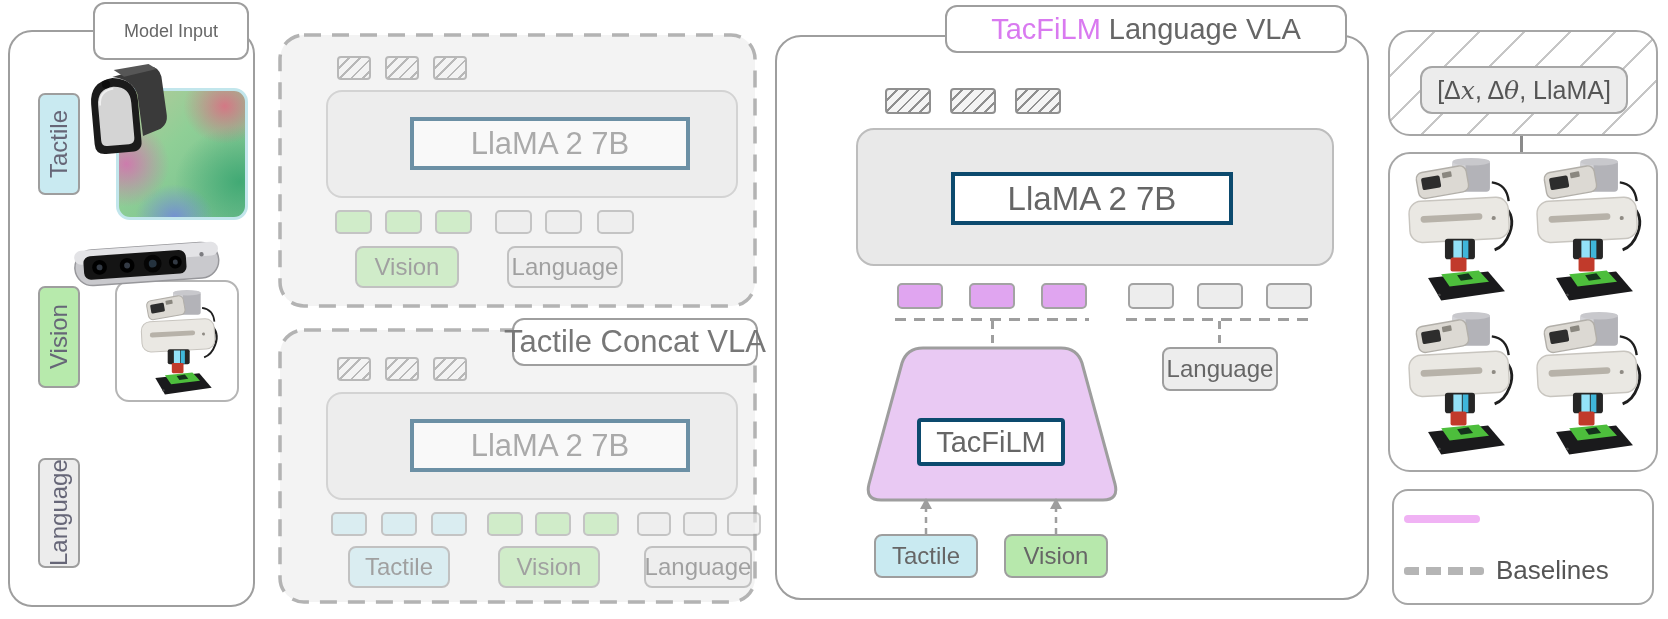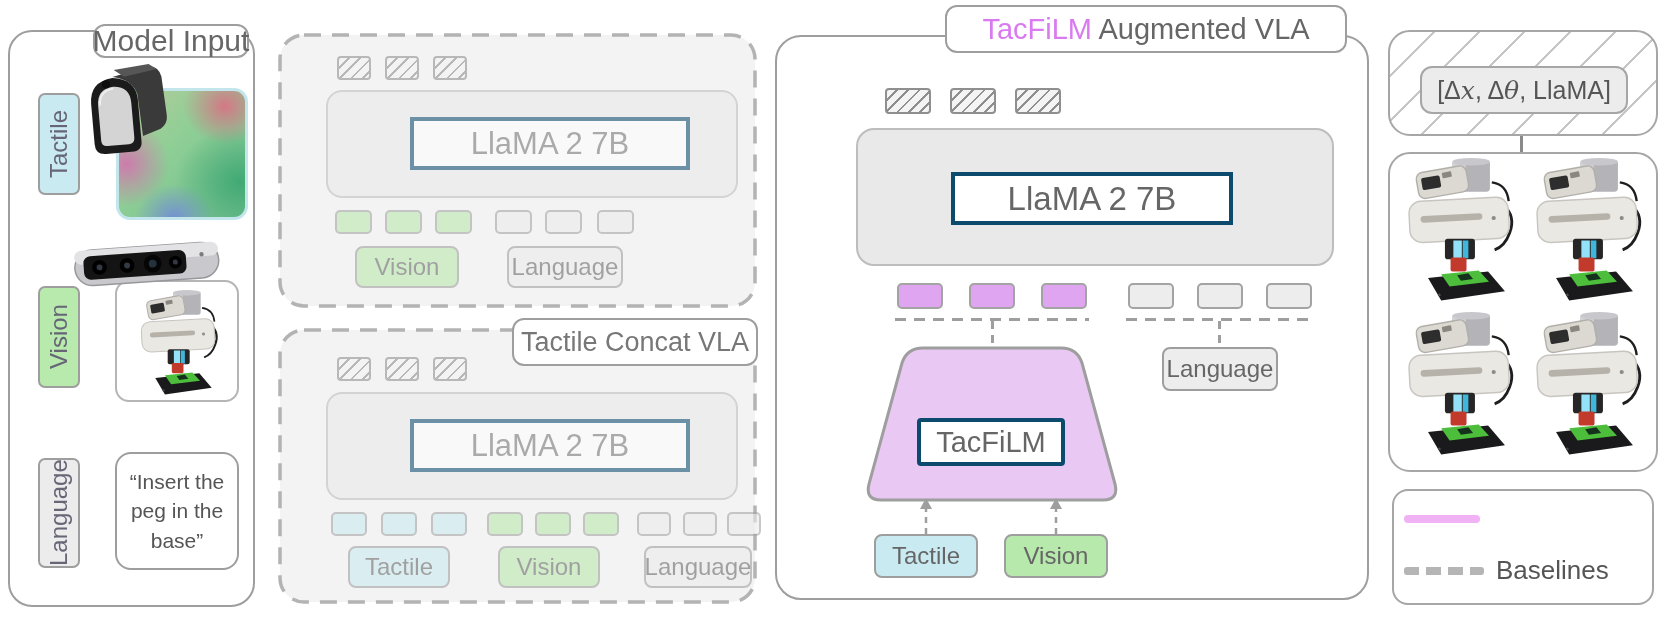--- a/index.html
+++ b/index.html
@@ -94,39 +94,38 @@
             <circle cx="82" cy="26" r="4" fill="#24323e"></circle>
           <circle cx="105" cy="26" r="6.5" fill="#000"></circle>
             <circle cx="105" cy="26" r="2.5" fill="#333a44"></circle>
           <circle cx="132" cy="20" r="2.2" fill="#7c7c80"></circle>
         </g>
       </symbol>
     </defs>
   </svg>
 
   <div class="panel" style="left:8px;top:30px;width:247px;height:577px"></div>
-  <div class="titlebox" style="left:93px;top:24px;width:156px;height:34px;font-size:30px">Model Input</div>
+  <div class="titlebox" style="left:93px;top:2px;width:156px;height:58px;font-size:18px">Model Input</div>
 
   <div class="vlabel" style="left:38px;top:93px;width:42px;height:102px;background:#c9eaf1">Tactile</div>
   <div class="gel" style="left:116px;top:88px;width:132px;height:132px;z-index:2"></div>
   <svg class="absvg" style="left:82px;top:60px;z-index:3" width="90" height="100">
       <use href="#sensor-sym"></use>
     </svg>
 
   <div class="vlabel" style="left:38px;top:286px;width:42px;height:102px;background:#b7eaac">Vision</div>
   <div class="abs" style="left:115px;top:280px;width:124px;height:122px;background:#fff;border:2px solid #b5b5b5;border-radius:14px"></div>
   <svg class="absvg" style="left:131px;top:290px;z-index:2" width="94" height="110">
       <use href="#robot-sym"></use>
     </svg>
   <svg class="absvg" style="left:72px;top:238px;z-index:4" width="150" height="58">
       <use href="#camera-sym"></use>
     </svg>
 
   <div class="vlabel" style="left:38px;top:458px;width:42px;height:110px;background:#ececec">Language</div>
-  <div class="quote" style="left:115px;top:452px;width:124px;height:118px">“Insert the peg in the base”</div>
 
   <svg class="absvg" style="left:278px;top:33px" width="479" height="275">
     <rect x="2" y="2" width="475" height="271" rx="24" fill="#f3f3f3" stroke="#b3b3b3" stroke-width="3.5" stroke-dasharray="17 11"></rect>
   </svg>
   <div class="faded">
     <div class="hatch" style="left:337px;top:56px;width:34px;height:24px"></div>
     <div class="hatch" style="left:385px;top:56px;width:34px;height:24px"></div>
     <div class="hatch" style="left:433px;top:56px;width:34px;height:24px"></div>
     <div class="bigbox" style="left:326px;top:90px;width:412px;height:108px"></div>
     <div class="llm" style="left:410px;top:117px;width:280px;height:53px;font-size:31px">LlaMA 2 7B</div>
@@ -155,25 +154,25 @@
     <div class="token" style="left:487px;top:512px;width:36px;height:24px;background:#b7e8ac"></div>
     <div class="token" style="left:535px;top:512px;width:36px;height:24px;background:#b7e8ac"></div>
     <div class="token" style="left:583px;top:512px;width:36px;height:24px;background:#b7e8ac"></div>
     <div class="token" style="left:637px;top:512px;width:34px;height:24px;background:#ececec"></div>
     <div class="token" style="left:683px;top:512px;width:34px;height:24px;background:#ececec"></div>
     <div class="token" style="left:727px;top:512px;width:34px;height:24px;background:#ececec"></div>
     <div class="chip" style="left:348px;top:546px;width:102px;height:42px;background:#c9eaf1">Tactile</div>
     <div class="chip" style="left:498px;top:546px;width:102px;height:42px;background:#b7e8ac">Vision</div>
     <div class="chip" style="left:644px;top:546px;width:108px;height:42px;background:#ececec">Language</div>
   </div>
-  <div class="titlebox" style="left:512px;top:318px;width:246px;height:48px;font-size:27px;color:#777">Tactile Concat VLA</div>
+  <div class="titlebox" style="left:512px;top:318px;width:246px;height:48px;font-size:31px;color:#777">Tactile Concat VLA</div>
 
   <div class="panel" style="left:775px;top:35px;width:594px;height:565px;border-radius:26px"></div>
   <div class="titlebox" style="left:945px;top:5px;width:402px;height:48px;font-size:29px">
-    <span style="color:#d97af0">TacFiLM</span><span style="color:#666"> Augmented VLA</span>
+    <span style="color:#d97af0">TacFiLM</span><span style="color:#666"> Language VLA</span>
   </div>
   <div class="hatch" style="left:885px;top:88px;width:46px;height:26px"></div>
   <div class="hatch" style="left:950px;top:88px;width:46px;height:26px"></div>
   <div class="hatch" style="left:1015px;top:88px;width:46px;height:26px"></div>
   <div class="bigbox" style="left:856px;top:128px;width:478px;height:138px;border-radius:18px"></div>
   <div class="llm" style="left:951px;top:172px;width:282px;height:53px;font-size:33px;color:#666">LlaMA 2 7B</div>
 
   <div class="token" style="left:897px;top:283px;width:46px;height:26px;background:#e0a5f0"></div>
   <div class="token" style="left:969px;top:283px;width:46px;height:26px;background:#e0a5f0"></div>
   <div class="token" style="left:1041px;top:283px;width:46px;height:26px;background:#e0a5f0"></div>

